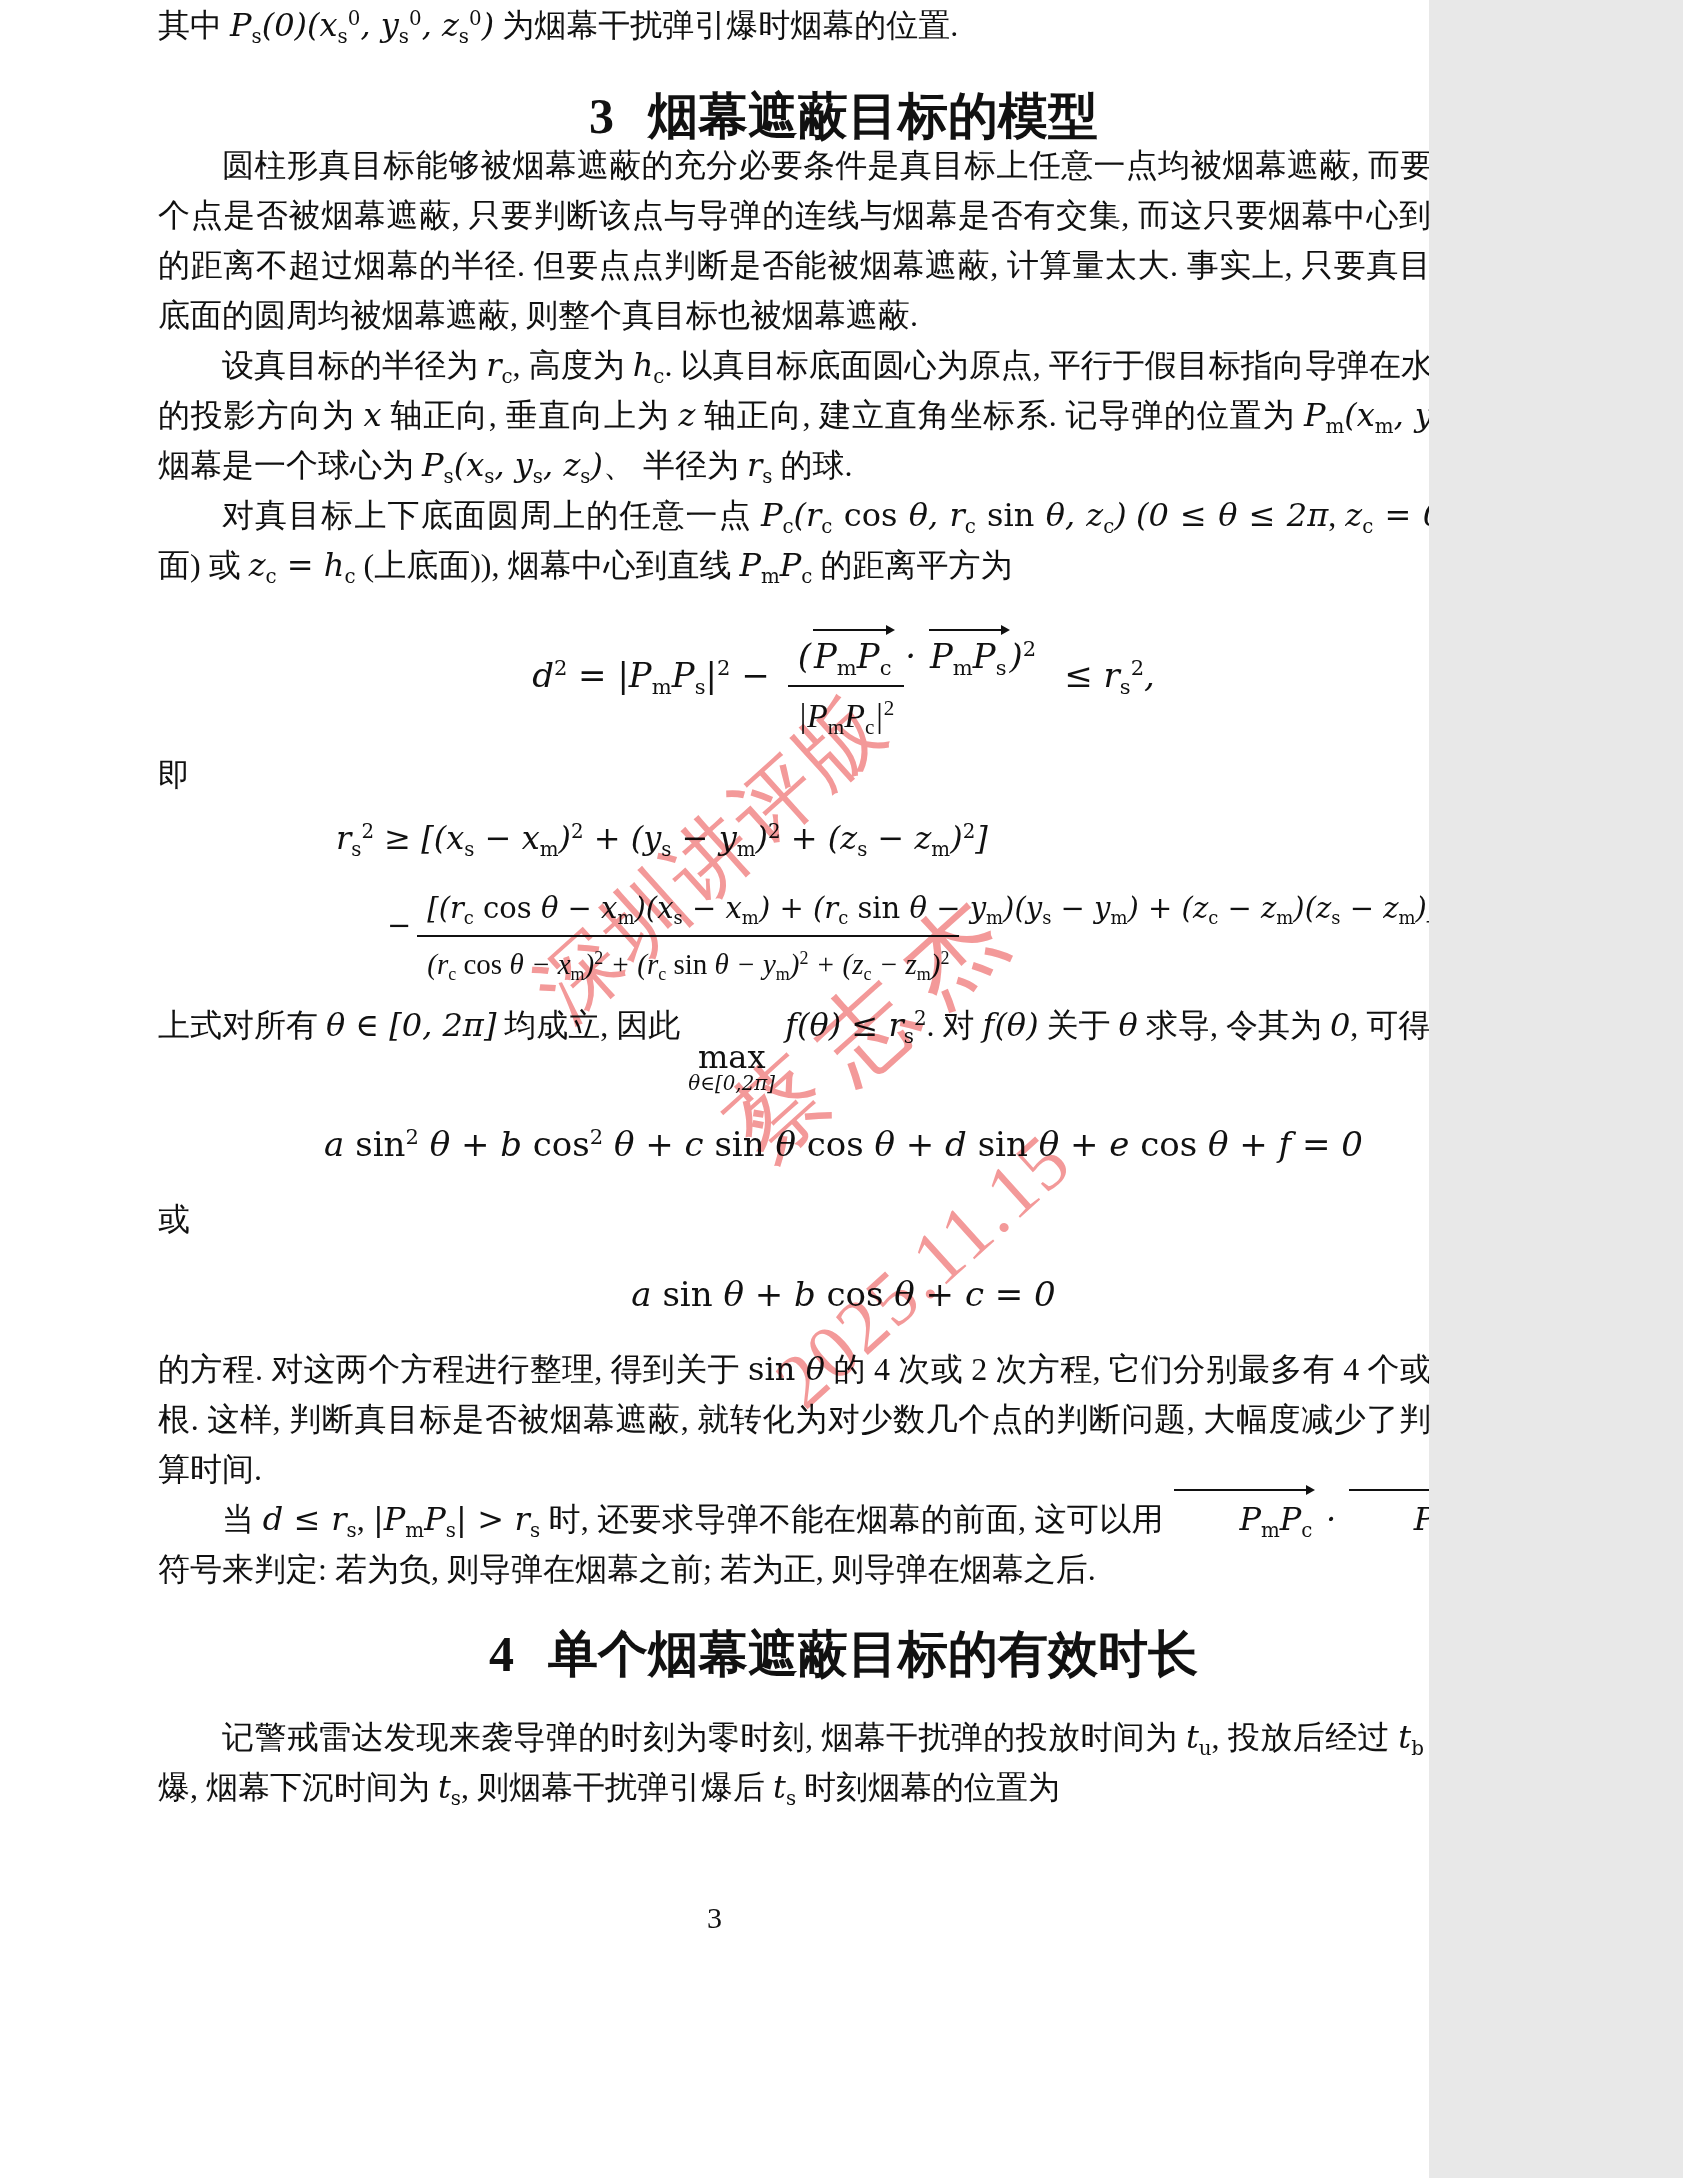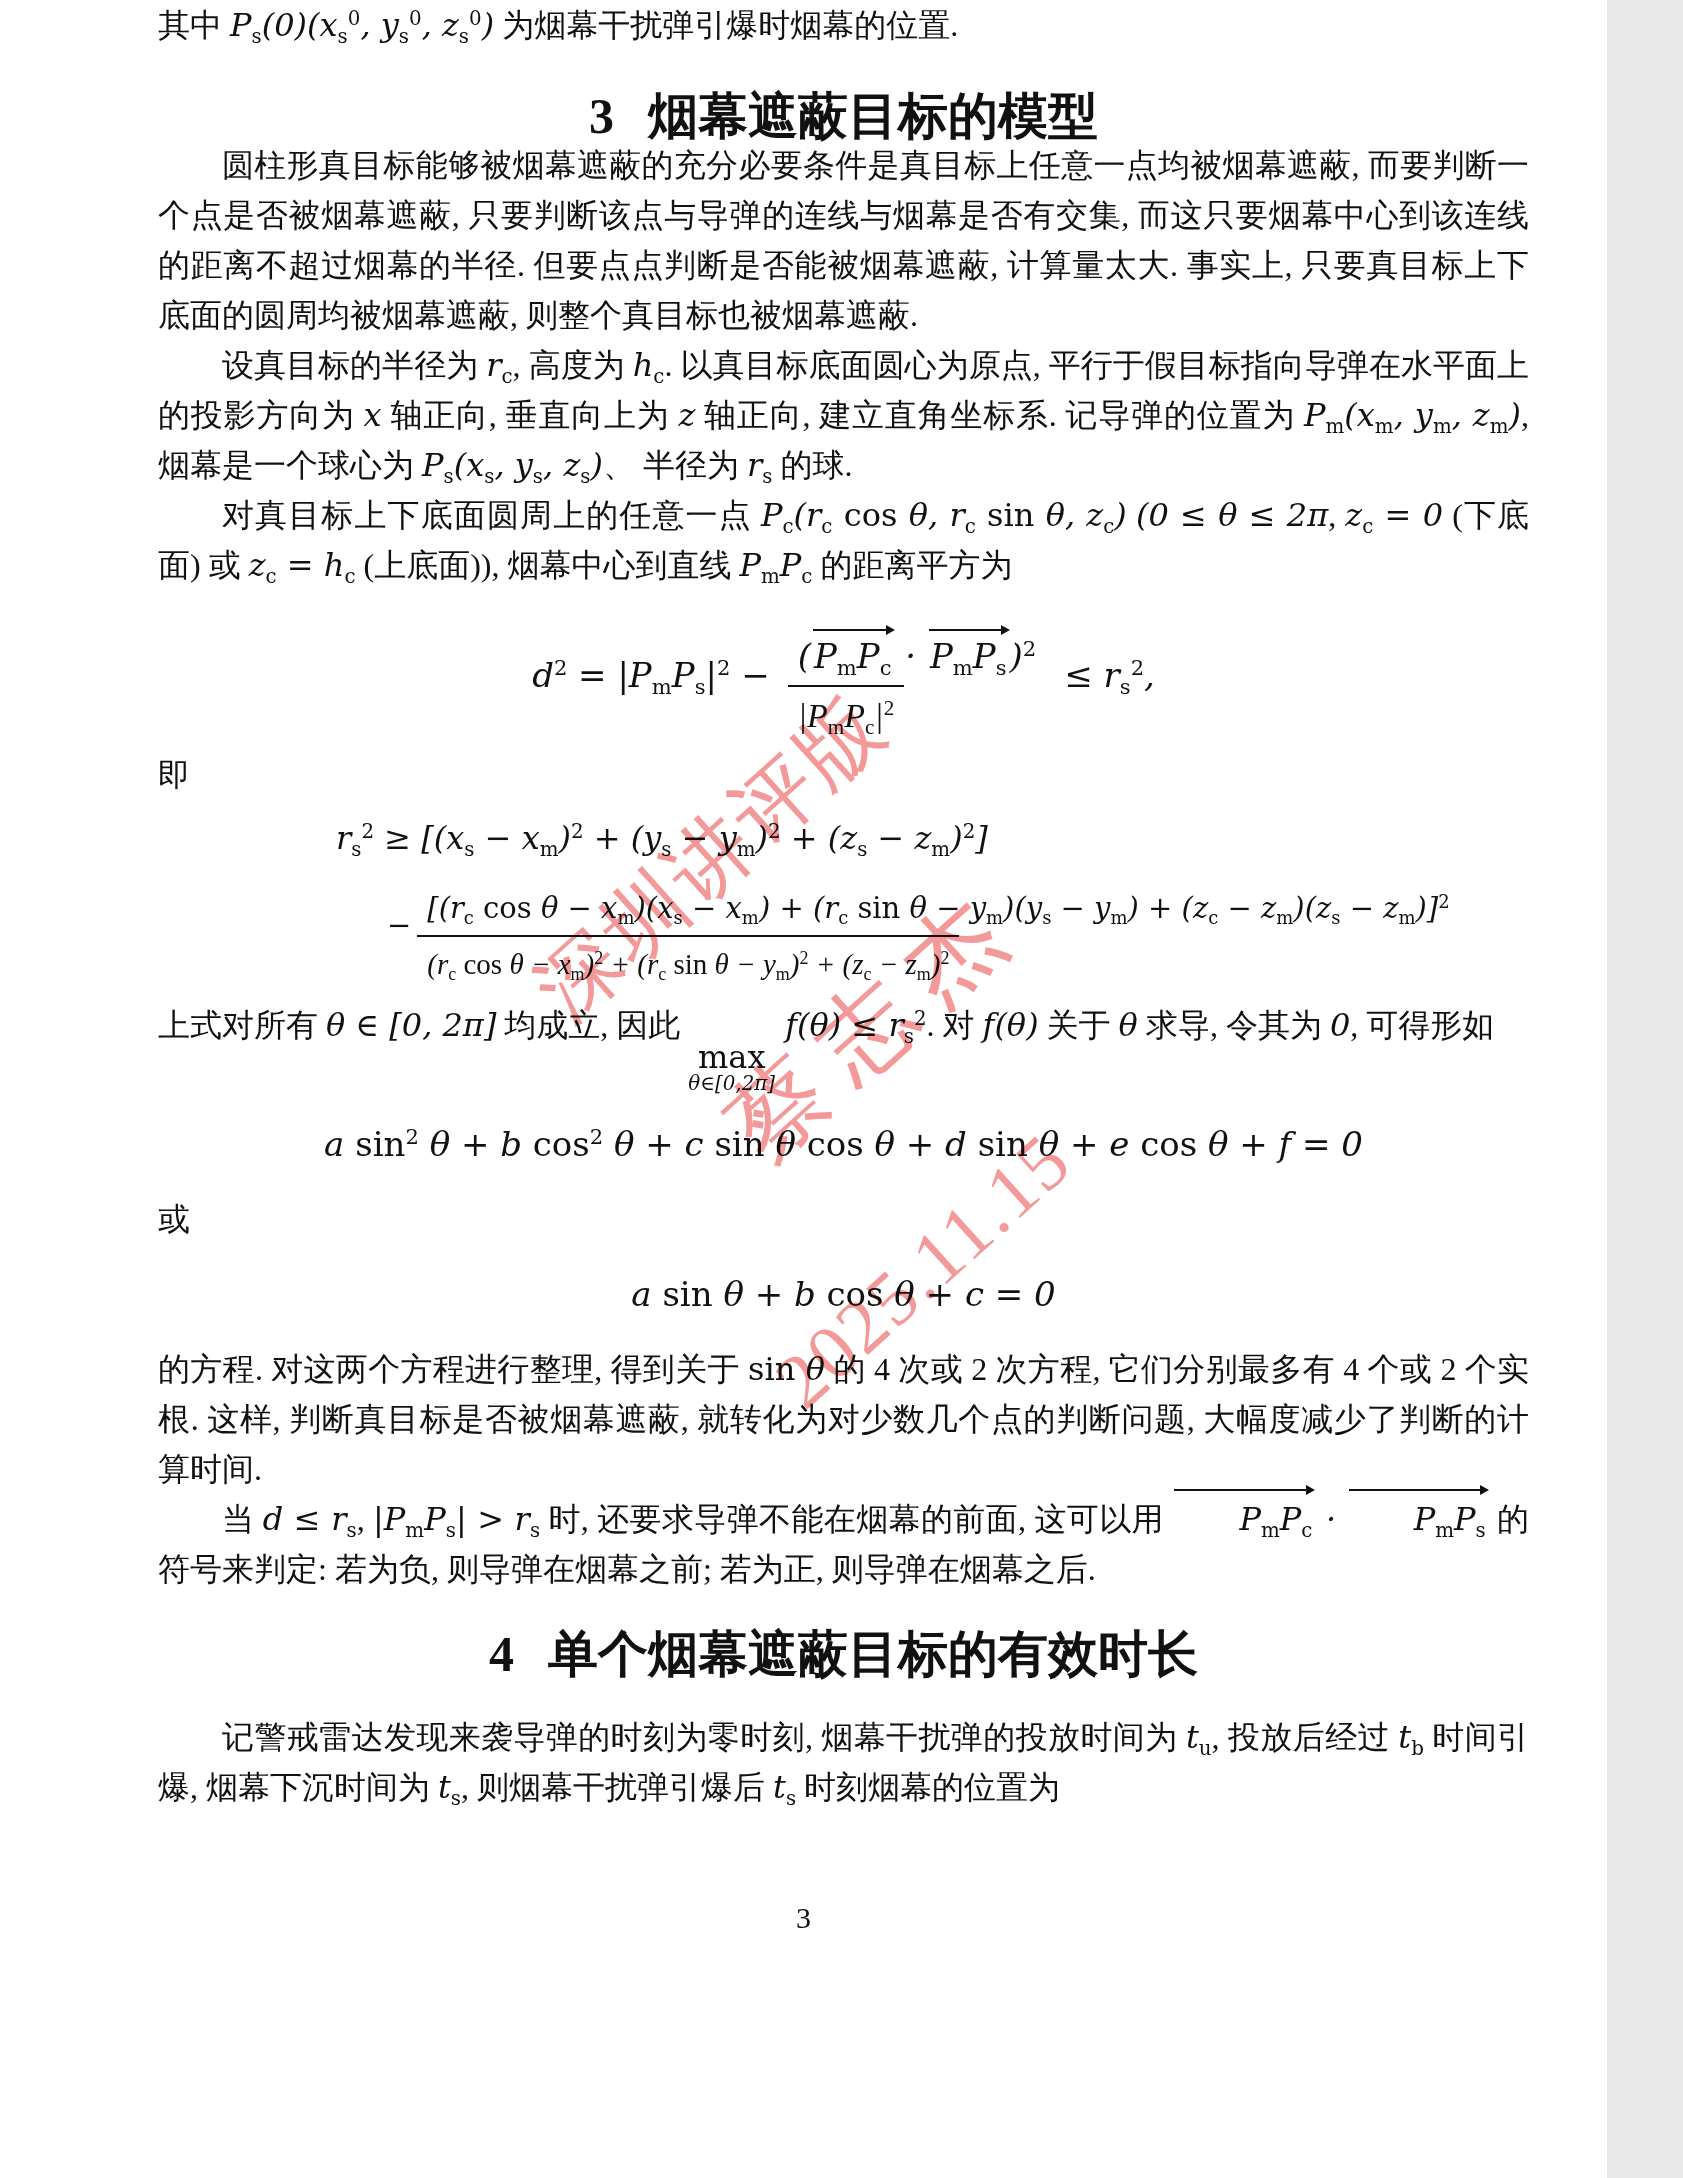--- a/index.html
+++ b/index.html
@@ -1,18 +1,18 @@
 <!DOCTYPE html>
 <html><head>
 <meta charset="utf-8">
 <style>
   html,body{margin:0;padding:0;background:#e8e8e8;}
   .page{
     position:relative;
-    width:1607px;height:2178px;
+    width:1429px;height:2178px;
     background:#ffffff;
     font-family:"Liberation Serif","DejaVu Serif",serif;
     color:#111;
     overflow:hidden;
   }
   .content{position:absolute;left:158px;width:1371px;top:0;}
 
   p.body{
     margin:0;
     font-size:32px;

